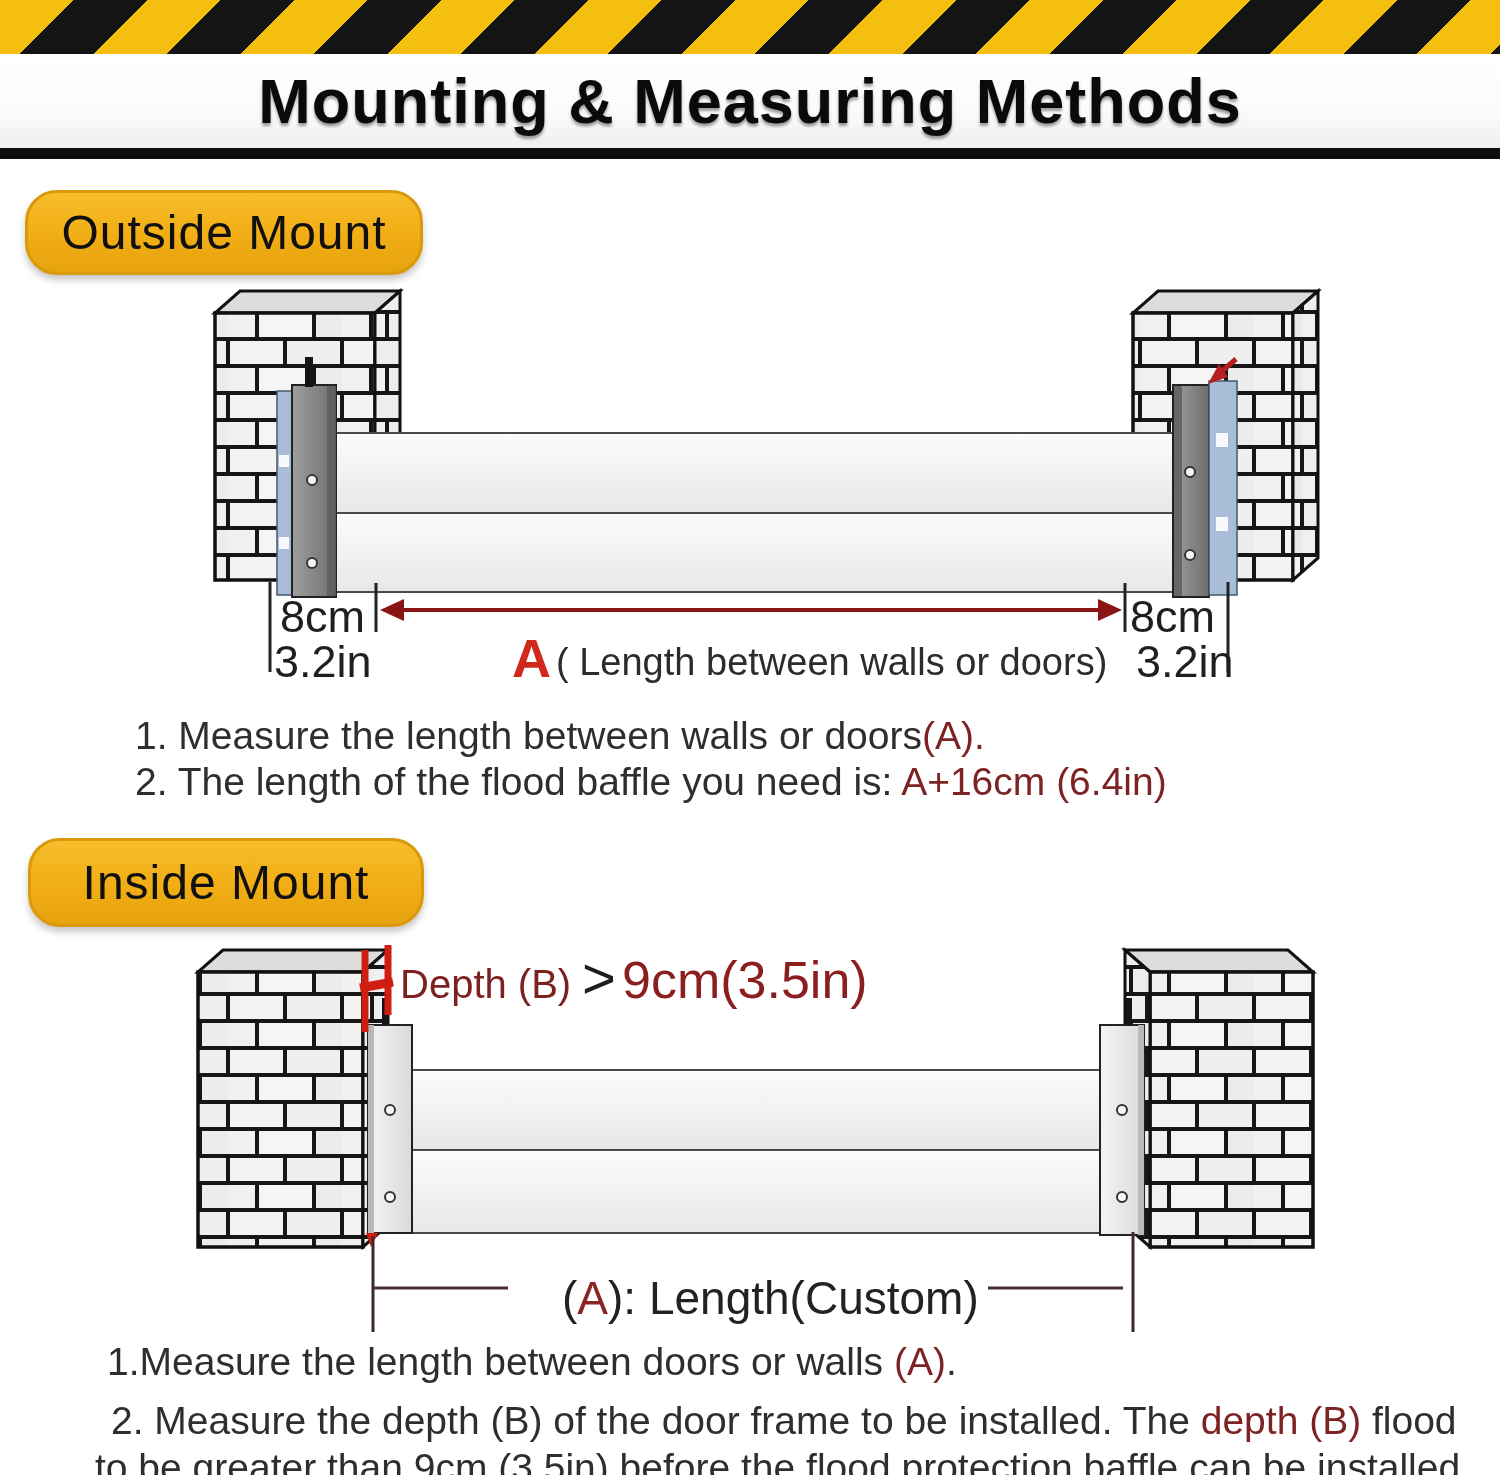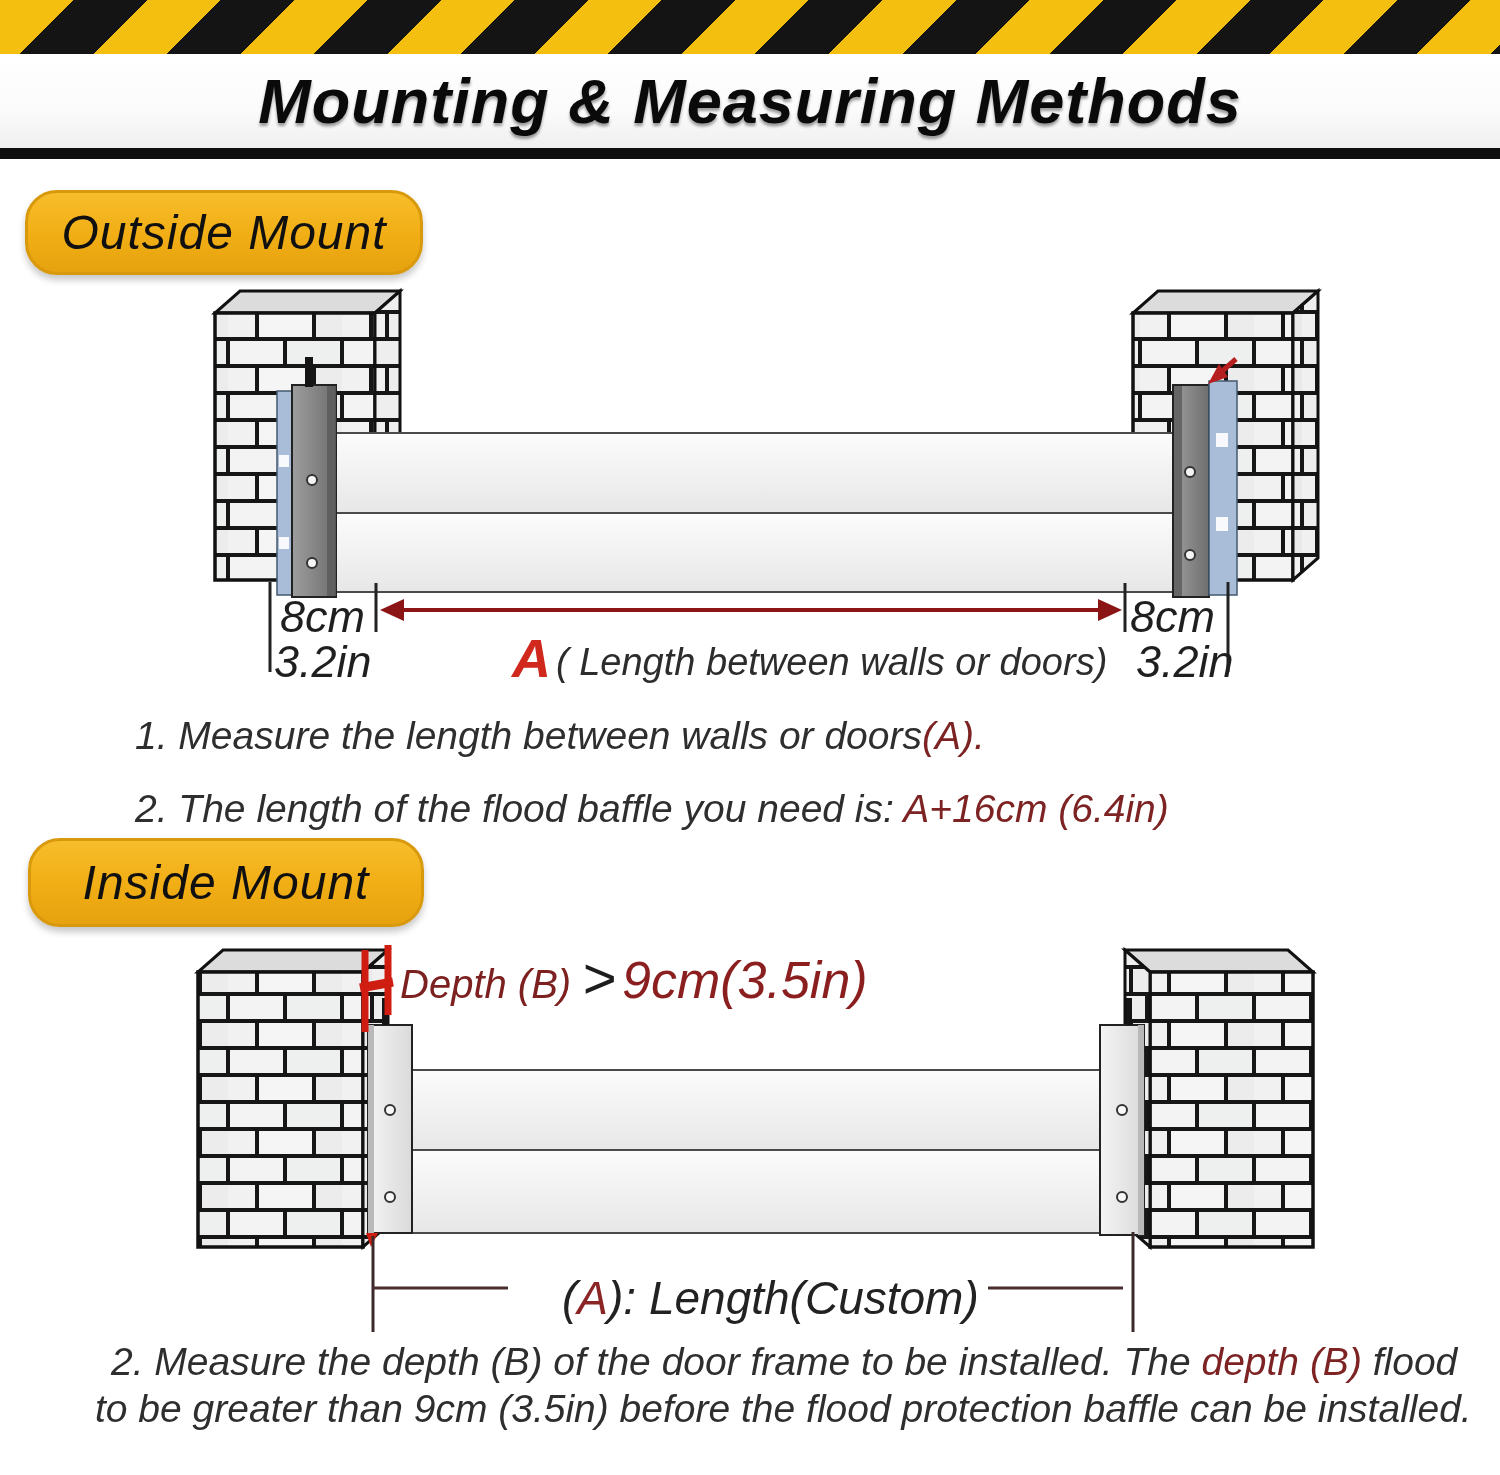--- a/index.html
+++ b/index.html
@@ -1,18 +1,18 @@
 <!DOCTYPE html>
 <html><head>
 <meta charset="utf-8">
 <style>
   html,body { margin:0; padding:0; background:#ffffff; }
   .page {
     position:relative; width:1500px; height:1475px; overflow:hidden;
-    background:#ffffff; font-family:"Liberation Sans", sans-serif;font-style:italic;
+    background:#ffffff; font-family:"Liberation Sans", sans-serif;
   }
   .hazard {
     position:absolute; left:0; top:0; width:1500px; height:54px;
     background:repeating-linear-gradient(135deg,#f4bf0e 0 52px,#141414 52px 104px);
   }
   .title-band {
     position:absolute; left:0; top:54px; width:1500px; height:94px;
     background:linear-gradient(180deg,#ffffff 0%,#fbfbfb 60%,#efefef 100%);
     border-bottom:11px solid #0e0e0e;
     display:flex; align-items:center; justify-content:center;
@@ -31,21 +31,21 @@
   }
   #badge-outside { left:25px; top:190px; width:398px; height:85px; }
   #badge-inside  { left:28px; top:838px; width:396px; height:89px;text-align:right; }
   .diagram { position:absolute; left:0; width:1500px; height:420px; }
   #diagram-outside { top:285px; }
   #diagram-inside  { top:940px; }
   svg text { font-family:"Liberation Sans", sans-serif; }
   .steps { position:absolute; font-size:39px; color:#2e2e2e; }
   .steps p { margin:0; white-space:nowrap; }
   #steps-outside { left:135px; top:714px; }
-  #steps-outside .l1 { margin-bottom:29px; }
+  #steps-outside .l1 { margin-bottom:2px; }
   #steps-inside { left:95px; top:1340px; }
   #steps-inside .l1 { margin-left:12px; margin-bottom:15px; }
   #steps-inside .l2 { margin-left:16px; }
   #steps-inside .l3 { margin-top:3px; }
   .maroon { color:#7d2323; }
 </style>
 </head>
 <body>
 
 <div class="page">
@@ -207,17 +207,18 @@
     <g>
       <line x1="373" y1="296" x2="373" y2="392" stroke="#3a2a2a" stroke-width="3"></line>
       <line x1="1133" y1="292" x2="1133" y2="392" stroke="#3a2a2a" stroke-width="3"></line>
       <line x1="373" y1="348" x2="508" y2="348" stroke="#4a2f2f" stroke-width="3"></line>
       <line x1="988" y1="348" x2="1123" y2="348" stroke="#4a2f2f" stroke-width="3"></line>
       <text x="562" y="374" font-size="46" fill="#222222"><tspan>(</tspan><tspan fill="#8b2525">A</tspan><tspan>): Length(Custom)</tspan></text>
     </g>
   </svg>
 
   <div class="steps" id="steps-inside">
+    <p class="l1"><span>1.Measure the length between doors or walls </span><span class="maroon">(A)</span><span>.</span></p>
     <p class="l2"><span>2. Measure the depth (B) of the door frame to be installed. The </span><span class="maroon">depth (B)</span><span> flood</span></p>
     <p class="l3">to be greater than 9cm (3.5in) before the flood protection baffle can be installed.</p>
   </div>
 
 </div>
 
 </body></html>

